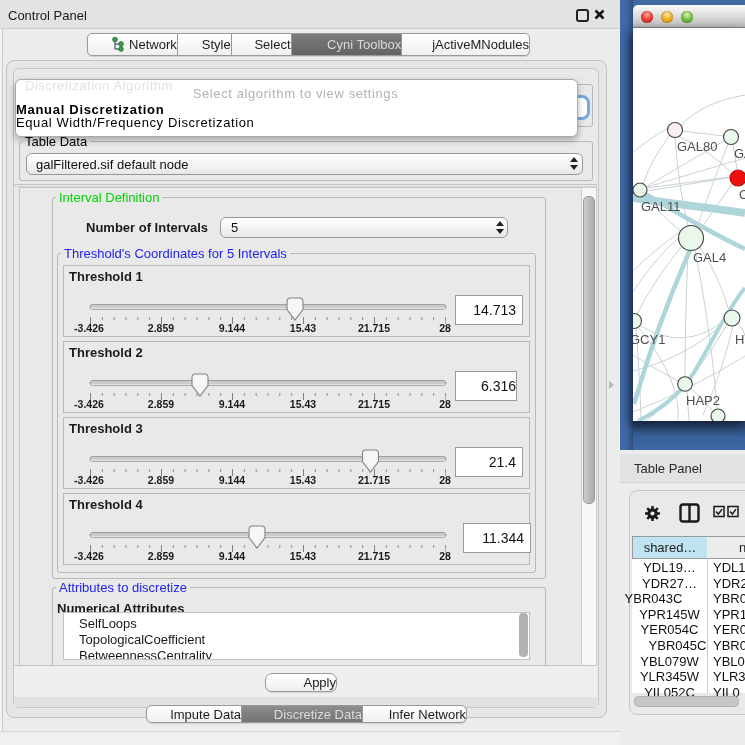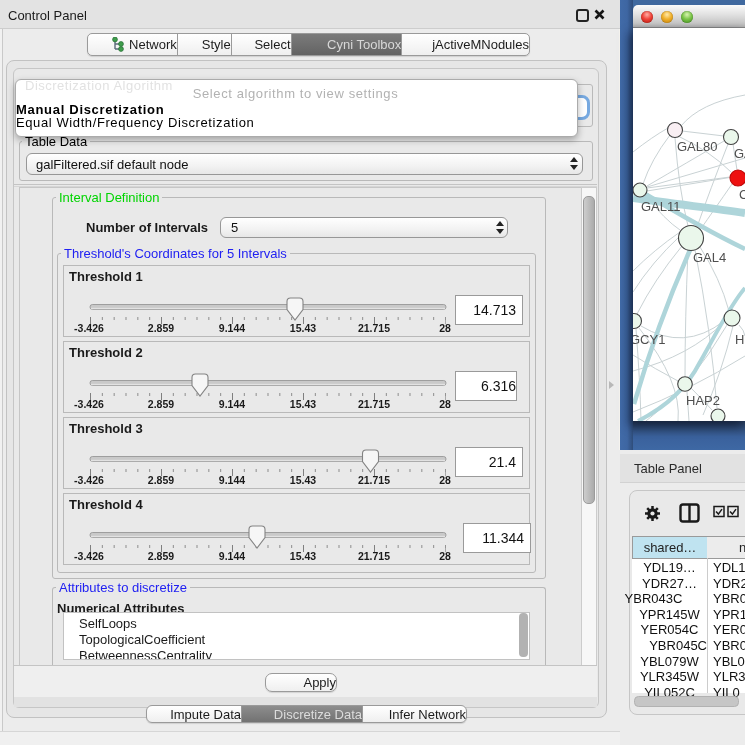--- a/index.html
+++ b/index.html
@@ -297,21 +297,21 @@
 <div class="row" style="left:632px;top:560.0px;width:75px;text-align:center;">YDL19…</div>
 <div class="row" style="left:713px;top:560.0px;">YDL1</div>
 <div class="row" style="left:632px;top:575.6px;width:75px;text-align:center;">YDR27…</div>
 <div class="row" style="left:713px;top:575.6px;">YDR2</div>
 <div class="row" style="left:616px;top:591.2px;width:75px;text-align:center;">YBR043C</div>
 <div class="row" style="left:713px;top:591.2px;">YBR0</div>
 <div class="row" style="left:632px;top:606.8px;width:75px;text-align:center;">YPR145W</div>
 <div class="row" style="left:713px;top:606.8px;">YPR1</div>
 <div class="row" style="left:632px;top:622.4px;width:75px;text-align:center;">YER054C</div>
 <div class="row" style="left:713px;top:622.4px;">YER0</div>
-<div class="row" style="left:632px;top:638.0px;width:75px;text-align:right;">YBR045C</div>
+<div class="row" style="left:632px;top:638.0px;width:75px;text-align:center;padding-left:8px;">YBR045C</div>
 <div class="row" style="left:713px;top:638.0px;">YBR0</div>
 <div class="row" style="left:632px;top:653.6px;width:75px;text-align:center;">YBL079W</div>
 <div class="row" style="left:713px;top:653.6px;">YBL0</div>
 <div class="row" style="left:632px;top:669.2px;width:75px;text-align:center;">YLR345W</div>
 <div class="row" style="left:713px;top:669.2px;">YLR3</div>
 <div class="row" style="left:632px;top:684.8px;width:75px;text-align:center;">YIL052C</div>
 <div class="row" style="left:713px;top:684.8px;">YIL0</div>
 <div class="abs" style="left:634px;top:696px;width:103px;height:9px;background:#c6c6c6;border-radius:4.5px;border:1px solid #b2b2b2;"></div>
 
 </body></html>

